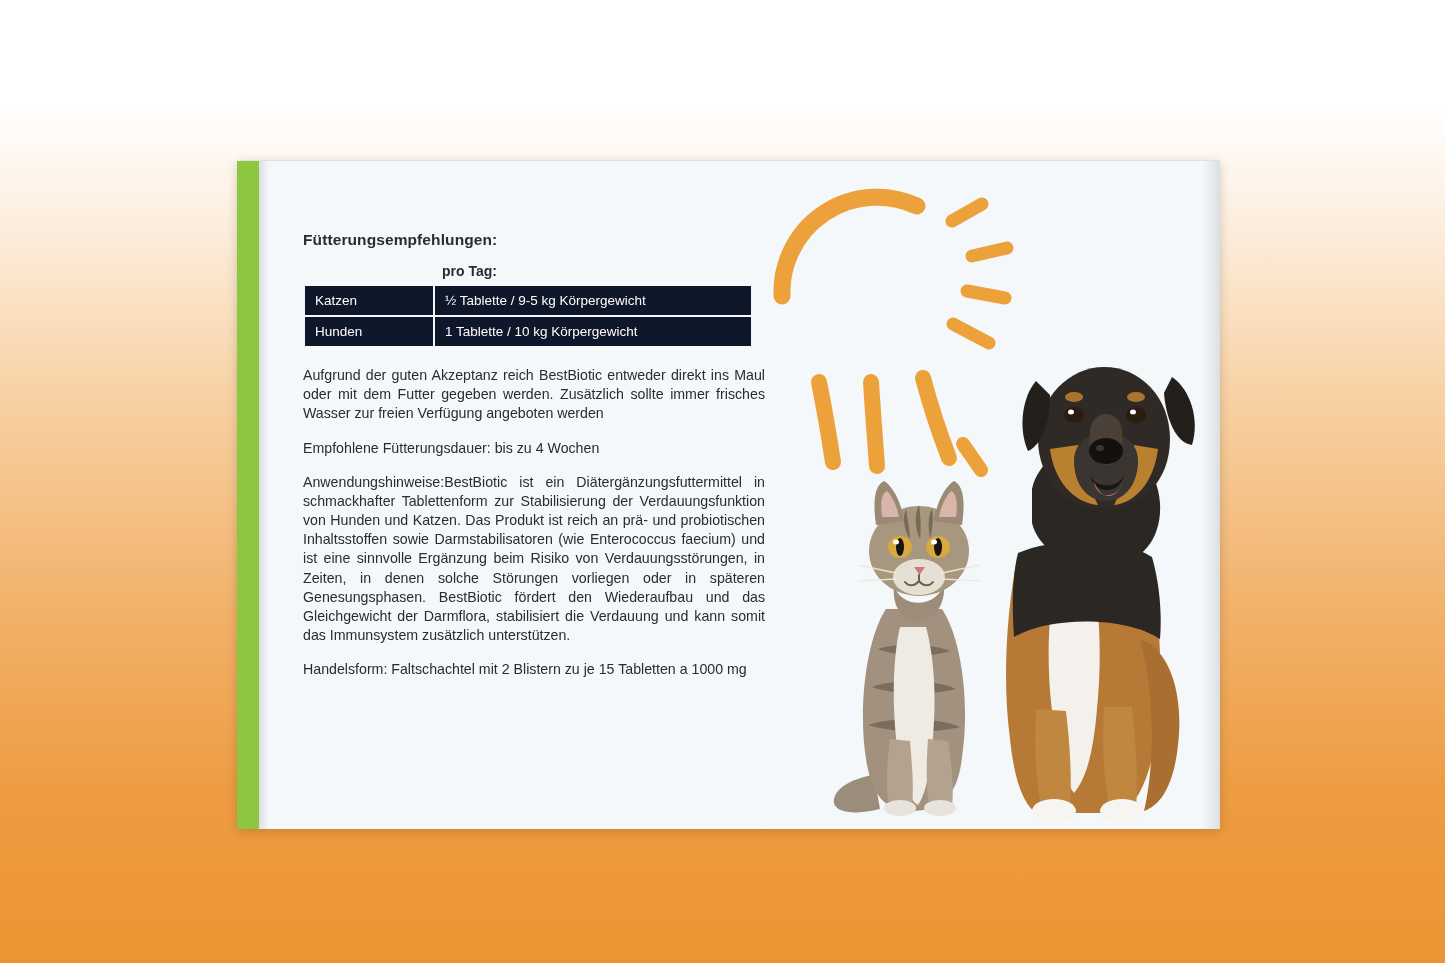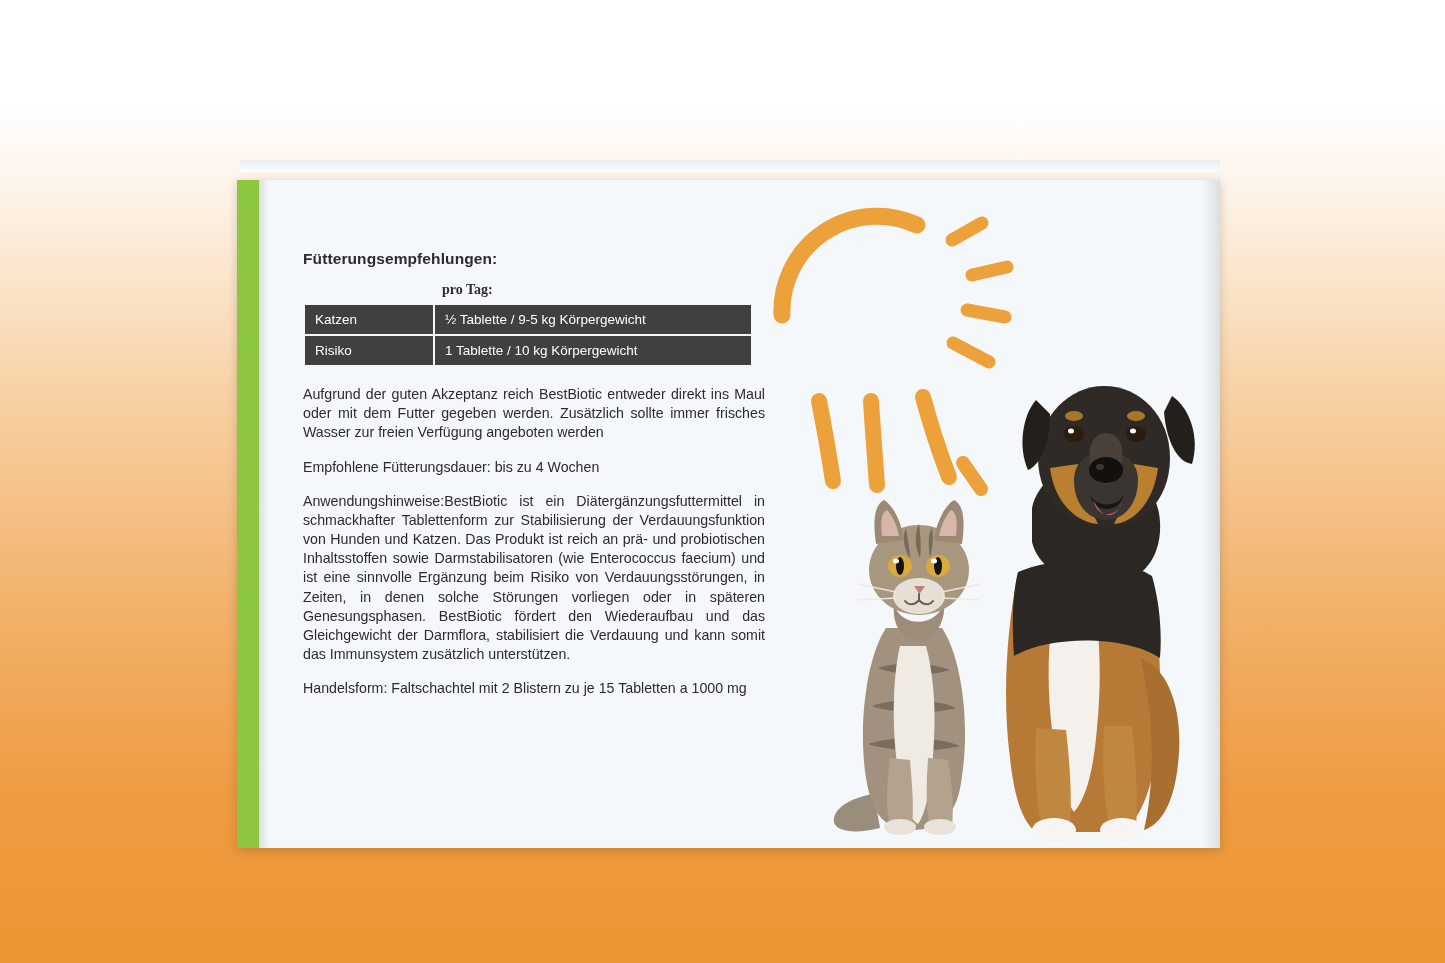--- a/index.html
+++ b/index.html
@@ -25,21 +25,21 @@
         #f8d3a7 40%,
         #f2b36d 62%,
         #ee9c42 82%,
         #ec9433 100%);
   }
 
   
   .package {
     position: absolute;
     left: 237px;
-    top: 180px;
+    top: 161px;
     width: 983px;
     height: 668px;
     background: #f4f8fa;
     box-shadow: 0 2px 10px rgba(0,0,0,0.18);
   }
   
   .package-top {
     position: absolute;
     left: 240px;
     top: 160px;
@@ -102,24 +102,23 @@
     background: transparent;
   }
   .dose-table .hdr-label {
     border: none;
     background: transparent;
     font-weight: bold;
     font-size: 14px;
     padding: 0 0 5px 8px;
     text-align: left;
     color: #2b2b33;
-    font-family: Liberation Serif, serif;
   }
   .dose-table td {
-    background: #404040;
+    background: #0f172a;
     color: #ffffff;
     font-size: 13.5px;
     padding: 7px 10px;
     border: 2px solid #f4f8fa;
   }
   .dose-table td.animal {
     width: 108px;
   }
 
   .para {
@@ -187,21 +186,21 @@
         <tbody>
             <tr>
           <th class="hdr-blank"></th>
           <th class="hdr-label">pro Tag:</th>
         </tr>
         <tr>
           <td class="animal">Katzen</td>
           <td>½ Tablette / 9-5 kg Körpergewicht</td>
         </tr>
         <tr>
-          <td class="animal">Risiko</td>
+          <td class="animal">Hunden</td>
           <td>1 Tablette / 10 kg Körpergewicht</td>
         </tr>
       </tbody>
         </table>
 
       <p class="para"><span>Aufgrund der guten Akzeptanz reich </span><b>BestBiotic</b><span> entweder direkt ins Maul oder mit dem Futter gegeben werden. Zusätzlich sollte immer frisches Wasser zur freien Verfügung angeboten werden</span></p>
 
       <p class="para para-tight"><b>Empfohlene Fütterungsdauer:</b><span> bis zu 4 Wochen</span></p>
 
 

